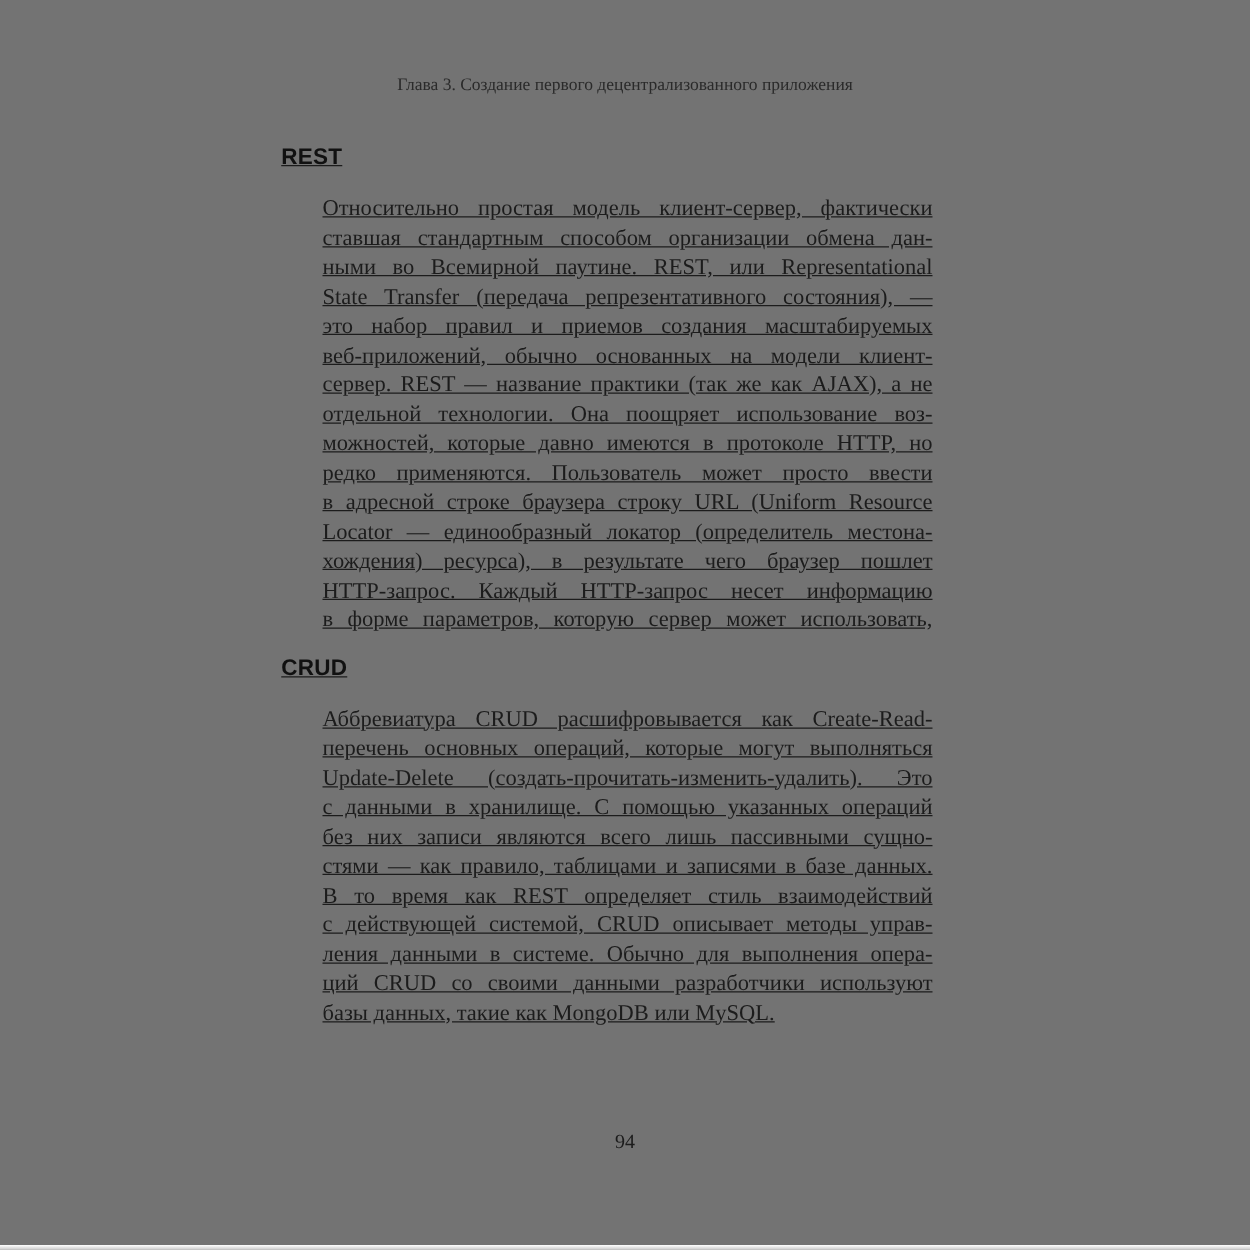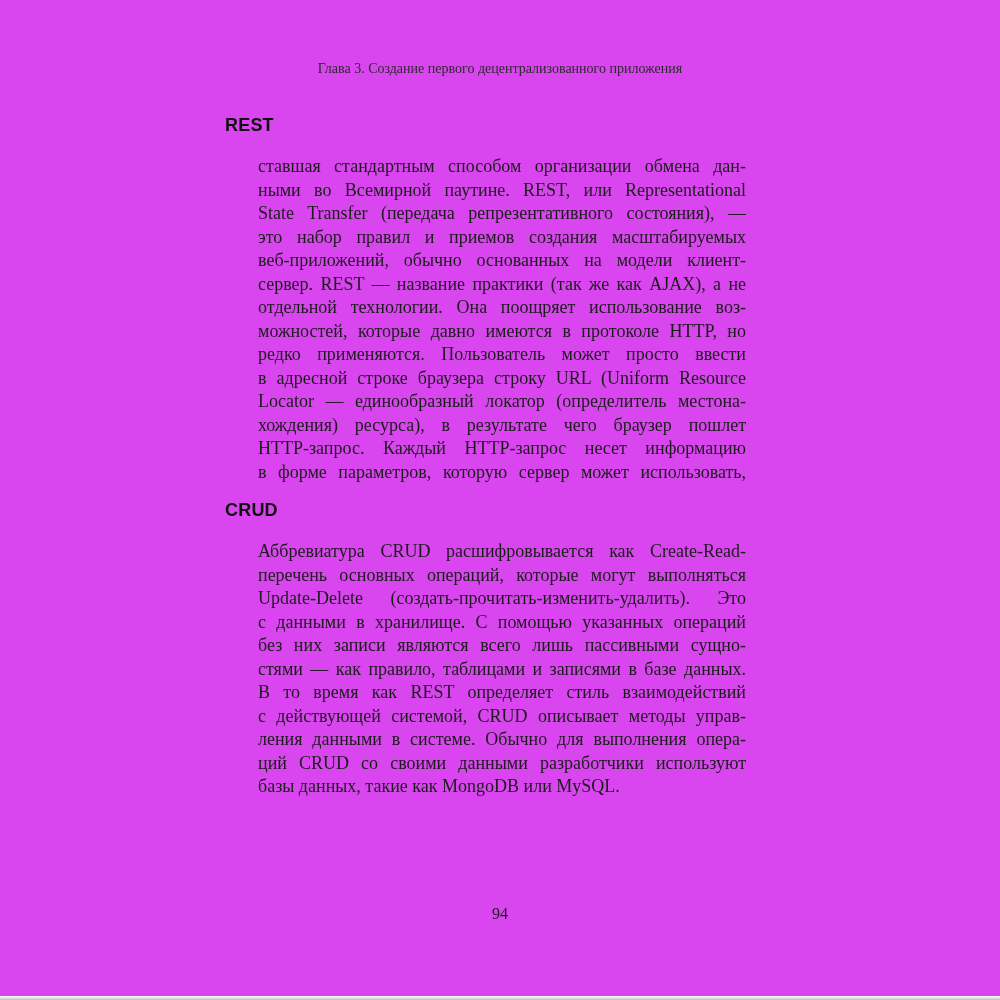--- a/index.html
+++ b/index.html
@@ -2,21 +2,21 @@
 <html lang="ru"><head>
 <meta charset="utf-8">
 <style>
   * { margin: 0; padding: 0; box-sizing: border-box; }
   html, body { background: #ffffff; }
 
   .page {
     position: relative;
     width: 1000px;
     height: 1000px;
-    background: #d946ef;
+    background: #737373;
     font-family: "Liberation Serif", serif;
     color: #1c1c1c;
     overflow: hidden;
     margin: 0 auto;
   }
 
   .running-head {
     position: absolute;
     top: 61px;
     left: 0;
@@ -25,20 +25,21 @@
     font-family: "Liberation Serif", serif;
     font-size: 14px;
     color: #2a2a2a;
   }
 
   .content {
     position: absolute;
     top: 114px;
     left: 258px;
     width: 488px;
+    text-decoration: underline;
   }
 
   .section-heading {
     font-family: "Liberation Sans", sans-serif;
     font-weight: 700;
     font-size: 18px;
     line-height: 22px;
     letter-spacing: 0.2px;
     color: #111111;
     margin-left: -33px;
@@ -89,20 +90,21 @@
 </head>
 <body>
 
 <div class="page">
 
   <div class="running-head">Глава 3. Создание первого децентрализованного приложения</div>
 
   <main class="content" id="sections-root">
       <h2 class="section-heading">REST</h2>
       <div class="paragraph">
+        <div class="line">Относительно простая модель клиент-сервер, фактически</div>
         <div class="line">ставшая стандартным способом организации обмена дан-</div>
         <div class="line">ными во Всемирной паутине. REST, или Representational</div>
         <div class="line">State Transfer (передача репрезентативного состояния), —</div>
         <div class="line">это набор правил и приемов создания масштабируемых</div>
         <div class="line">веб-приложений, обычно основанных на модели клиент-</div>
         <div class="line">сервер. REST — название практики (так же как AJAX), а не</div>
         <div class="line">отдельной технологии. Она поощряет использование воз-</div>
         <div class="line">можностей, которые давно имеются в протоколе HTTP, но</div>
         <div class="line">редко применяются. Пользователь может просто ввести</div>
         <div class="line">в адресной строке браузера строку URL (Uniform Resource</div>

